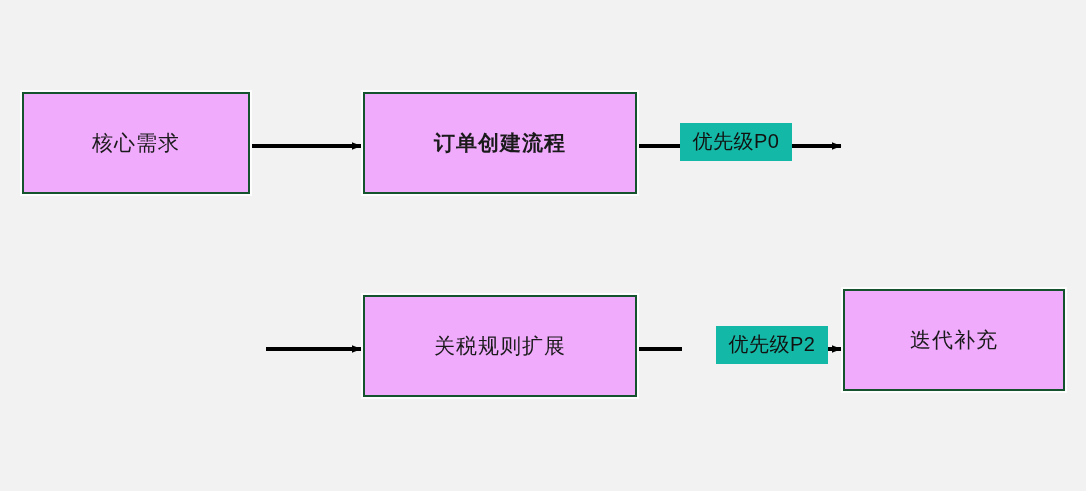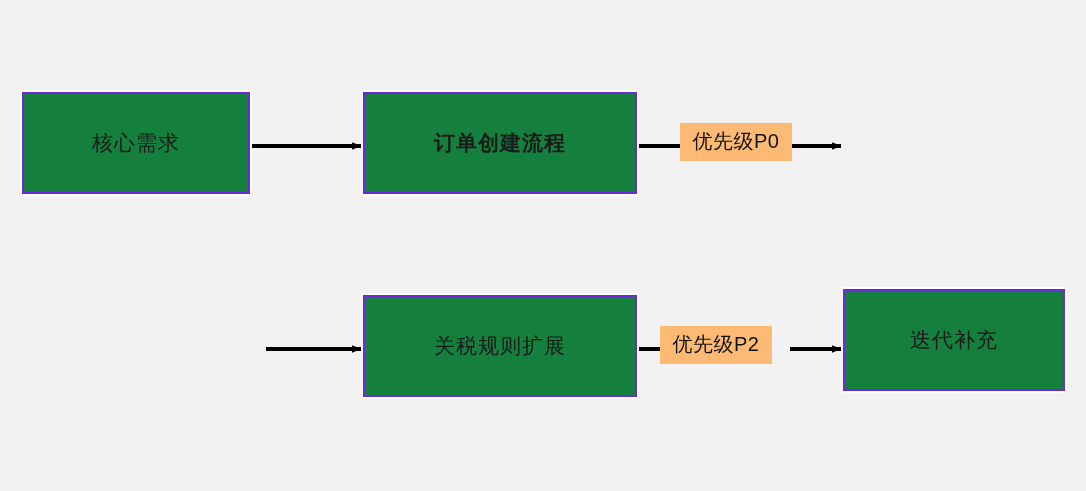--- a/index.html
+++ b/index.html
@@ -23,38 +23,38 @@
     position: absolute;
     top: 0;
     left: 0;
     width: 1086px;
     height: 491px;
     pointer-events: none;
   }
   .node {
     position: absolute;
     box-sizing: border-box;
-    background: #15803d;
-    border: 2px solid #6d28d9;
+    background: #f0abfc;
+    border: 2px solid #14532d;
     box-shadow: 0 0 0 2px rgba(255,255,255,0.85);
     display: flex;
     align-items: center;
     justify-content: center;
   }
   .node-label {
     font-size: 21px;
     color: #1a1a1a;
     letter-spacing: 1px;
     line-height: 1.2;
     white-space: nowrap;
   }
   .edge-label {
     position: absolute;
     box-sizing: border-box;
-    background: #fdba74;
+    background: #14b8a6;
     color: #111111;
     font-size: 20px;
     letter-spacing: 0.5px;
     display: flex;
     align-items: center;
     justify-content: center;
     white-space: nowrap;
     padding: 7px 5px 9px 5px;
   }
 
@@ -63,21 +63,21 @@
   #node-order-flow    { left: 363px; top: 92px;  width: 274px; height: 102px; font-weight: bold; }
   #node-immediate-dev { left: 843px; top: 92px;  width: 222px; height: 102px; }
 
   
   #node-noncore-req     { left: 22px;  top: 295px; width: 242px; height: 102px; }
   #node-tariff-rule     { left: 363px; top: 295px; width: 274px; height: 102px; }
   #node-iterative-suppl { left: 843px; top: 289px; width: 222px; height: 102px; }
 
   
   #edge-label-p0 { left: 680px; top: 123px; width: 112px; height: 38px; }
-  #edge-label-p2 { left: 660px; top: 326px; width: 112px; height: 38px; }
+  #edge-label-p2 { left: 716px; top: 326px; width: 112px; height: 38px; }
 </style>
 </head>
 <body>
 
 <div id="diagram">
 
   <svg class="edges" viewBox="0 0 1086 491" xmlns="http://www.w3.org/2000/svg">
     <defs>
       <marker id="arrowhead" markerWidth="10" markerHeight="8" refX="9.5" refY="4" orient="auto" markerUnits="userSpaceOnUse">
         <path d="M 0 0 L 10 4 L 0 8 z" fill="#000000"></path>

